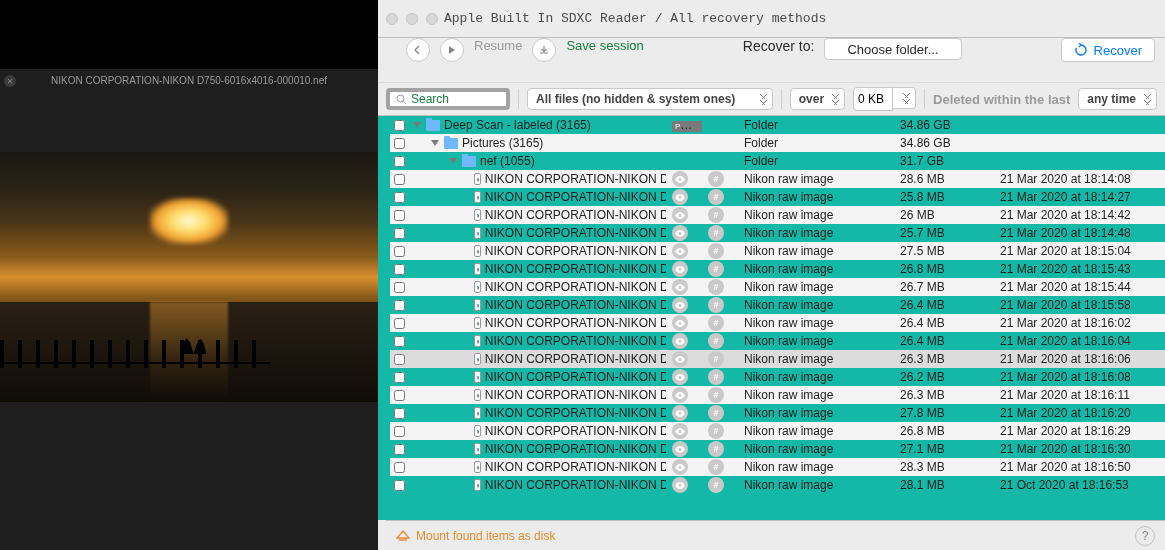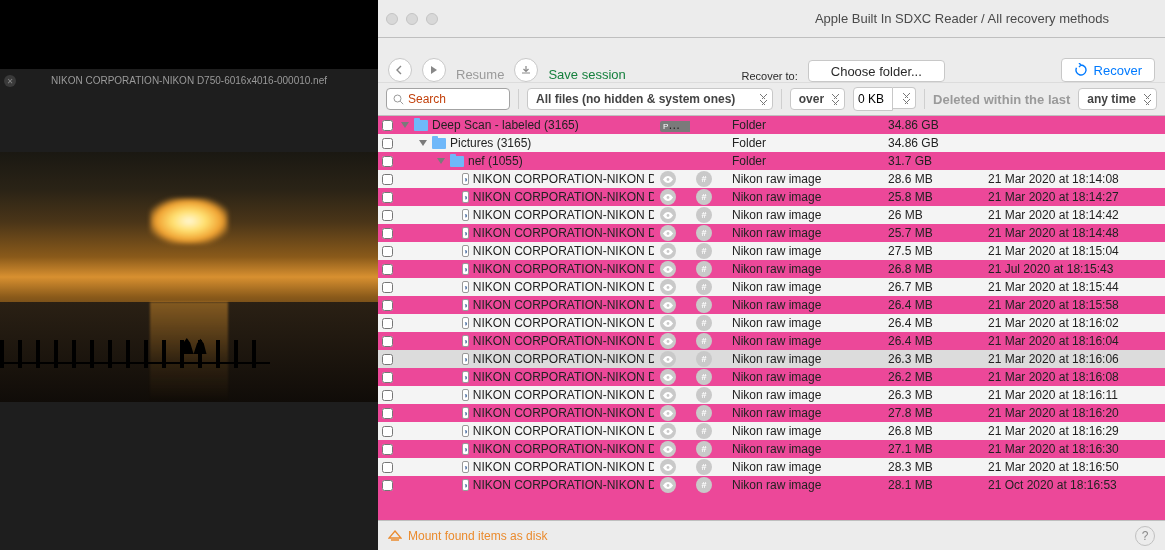--- a/index.html
+++ b/index.html
@@ -19,69 +19,69 @@
 .reflect{position:absolute; left:150px; top:150px; width:78px; bottom:0; background: linear-gradient(to bottom, rgba(240,160,48,.45), rgba(240,160,48,.1) 60%, transparent); filter: blur(1px);}
 .pier  { position:absolute; left:0; top:200px; width:270px; height:24px; background: linear-gradient(to bottom, transparent 0%, transparent 40%, #000 40%, #000 50%, transparent 50%);}
 .pier::before{content:"";position:absolute;inset:0;background-image:repeating-linear-gradient(to right, #000 0 4px, transparent 4px 18px); top:-12px;height:28px;}
 .figures{position:absolute;left:180px;top:186px;width:34px;height:16px;background:#000;clip-path:polygon(10% 100%,10% 30%,20% 0%,30% 30%,40% 100%,50% 35%,60% 5%,70% 35%,78% 100%);}
 
 
 .main { flex: 1; background: #ececec; display: flex; flex-direction: column; font-size: 13px; color: #2a2a2a; }
 .tb { display:flex; align-items:center; height: 38px; border-bottom: 1px solid #bfbfbf; padding: 0 8px; }
 .traffic { display:flex; gap:8px; margin-right: 6px;}
 .traffic span{width:12px;height:12px;border-radius:50%;background:#d8d8d8;border:1px solid #c4c4c4;}
-.win-title { flex:1; text-align:right; font-size:13px; color:#4a4a4a;}
-
-.toolbar { display:flex; align-items:flex-end; height:44px; padding:0 10px; gap:10px;}
+.win-title { flex:1; text-align:left; font-size:13px; color:#4a4a4a;font-family:Liberation Mono, monospace;}
+
+.toolbar { display:flex; align-items:flex-start; height:44px; padding:0 10px; gap:10px;margin-left:18px;}
 .circ-btn { width:24px;height:24px;border:1px solid #c8c8c8;border-radius:50%;background:#fff;display:flex;align-items:center;justify-content:center;color:#888;font-size:11px;}
 .tlabel { color:#9a9a9a; font-size:13px;}
 .spacer { flex:1;}
 .select { background:#fff;border:1px solid #c8c8c8;border-radius:4px;height:22px;padding:0 22px 0 22px;font-size:13px;position:relative;display:flex;align-items:center;}
 .select::after{content:"";position:absolute;right:6px;top:4px;width:10px;height:12px;background:linear-gradient(#555,#555) center/6px 1px no-repeat; clip-path: polygon(50% 0,100% 30%,0 30%,50% 0,0 70%,100% 70%,50% 100%,0 70%);}
 .btn { background:#fff;border:1px solid #c8c8c8;border-radius:4px;height:24px;padding:0 12px;font-size:13px;display:flex;align-items:center;gap:6px;color:#007aff;}
 
 .filters { display:flex; align-items:center; height:34px; padding:0 8px; gap:8px; border-top:1px solid #dcdcdc;border-bottom:1px solid #bfbfbf;background:#ececec;}
-.search { flex:0 0 124px; background:#fff;border:1px solid #a3a3a3;border-radius:4px;height:22px;display:flex;align-items:center;padding:0 6px;color:#c2410c;font-size:12px;gap:4px;}
+.search { flex:0 0 124px; background:#fff;border:4px solid #a3a3a3;border-radius:4px;height:22px;display:flex;align-items:center;padding:0 6px;color:#15803d;font-size:12px;gap:4px;}
 .divider{width:1px;height:20px;background:#cfcfcf;}
 .fsel { background:#fff;border:1px solid #c8c8c8;border-radius:4px;height:22px;padding:0 20px 0 8px;font-size:12px;position:relative;display:flex;align-items:center;color:#444;}
 .fsel::after{content:"";position:absolute;right:5px;top:50%;transform:translateY(-50%);width:0;height:0;border-left:4px solid transparent;border-right:4px solid transparent;border-top:5px solid #777;}
 .fsel.dud::after{border:none;width:7px;height:12px;background:
   linear-gradient(45deg,transparent 3px,#777 3px 4px,transparent 4px) top/7px 6px no-repeat,
   linear-gradient(-45deg,transparent 3px,#777 3px 4px,transparent 4px) top/7px 6px no-repeat,
   linear-gradient(45deg,transparent 3px,#777 3px 4px,transparent 4px) bottom/7px 6px no-repeat,
   linear-gradient(-45deg,transparent 3px,#777 3px 4px,transparent 4px) bottom/7px 6px no-repeat;}
 input.vol{width:40px;border:1px solid #c8c8c8;border-radius:4px 0 0 4px;height:24px;padding:0 4px;font-size:12px;}
 
 .headers { display:flex;height:24px;background:#fff;border-bottom:1px solid #d8d8d8;font-size:11px;color:#333;align-items:center;}
 .headers > div{padding:0 6px;border-right:1px solid #e4e4e4;height:100%;display:flex;align-items:center;}
 .col-check{width:18px;border-right:none;}
 .col-name{flex:0 0 258px;}
 .col-view{flex:0 0 36px;}
 .col-hex{flex:0 0 36px;}
 .col-kind{flex:0 0 156px;}
 .col-size{flex:0 0 100px;}
 .col-date{flex:1;}
 
-.rows { background:#ec4899; overflow:auto; flex:1;}
+.rows { background:#14b8a6; overflow:auto; flex:1;padding-left:12px;}
 .row { display:flex;height:18px;align-items:center;font-size:12px;color:#222;}
 .row.alt{background:#f4f4f4;}
 .row.sel{background:#dcdcdc;}
 .row > div{padding:0 6px;white-space:nowrap;overflow:hidden;text-overflow:ellipsis;}
 .row .col-name{display:flex;align-items:center;gap:4px;}
 .chk{width:18px;display:flex;justify-content:center;}
 .chk input{width:11px;height:11px;}
 .tri{display:inline-block;width:0;height:0;border-top:4px solid transparent;border-bottom:4px solid transparent;border-left:6px solid #7a7a7a;transform:rotate(90deg);margin-right:2px;}
 .folder-ic{width:14px;height:11px;background:#6fb8f9;border-radius:1px;position:relative;display:inline-block;}
 .folder-ic::before{content:"";position:absolute;top:-2px;left:0;width:6px;height:3px;background:#6fb8f9;border-radius:1px 1px 0 0;}
 .file-ic{width:12px;height:12px;background:#fff;border:1px solid #999;border-radius:2px;display:inline-flex;align-items:center;justify-content:center;font-size:8px;color:#5a7aa8;}
 .pro{font-size:8px;background:#7a7a7a;color:#fff;border-radius:2px;padding:1px 3px;text-align:right;}
 .eye{width:16px;height:16px;border-radius:50%;background:#c9c9c9;display:inline-flex;align-items:center;justify-content:center;color:#fff;font-size:10px;}
 .hexb{width:16px;height:16px;border-radius:50%;background:#c9c9c9;display:inline-flex;align-items:center;justify-content:center;color:#fff;font-size:9px;font-weight:bold;}
 
-.footer{height:30px;border-top:1px solid #bfbfbf;background:#ececec;display:flex;align-items:center;padding:0 10px;gap:8px;font-size:12px;}
+.footer{height:30px;border-top:1px solid #bfbfbf;background:#ececec;display:flex;align-items:center;padding:0 10px;gap:8px;font-size:12px;margin-left:8px;}
 .mount{color:#ea8b2e;display:flex;align-items:center;gap:6px;}
 .helpb{width:20px;height:20px;border:1px solid #c0c0c0;border-radius:50%;color:#8a8a8a;display:flex;align-items:center;justify-content:center;font-size:12px;}
 
 svg{display:block;}
 </style>
 </head>
 <body>
 
 <div class="app">
 
@@ -123,21 +123,21 @@
           </svg>
         </div>
       <span class="tlabel">Resume</span>
       <div class="circ-btn">
           <svg width="10" height="10" viewBox="0 0 10 10">
             <path d="M5 1v5M2.5 4L5 6.5 7.5 4M1 8h8" fill="none" stroke="#888" stroke-width="1.2"></path>
           </svg>
         </div>
       <span class="tlabel" style="color:#15803d">Save session</span>
       <div class="spacer"></div>
-      <span style="font-size:11px;">Recover to:</span>
+      <span style="font-size:14px;">Recover to:</span>
       <div class="select">
           <span>Choose folder...</span>
         </div>
       <div class="spacer"></div>
       <div class="btn">
         <svg width="14" height="14" viewBox="0 0 14 14">
             <path d="M7 2a5 5 0 1 1-4.5 2.8M7 2L5 0M7 2l-2 2" fill="none" stroke="#007aff" stroke-width="1.4"></path>
           </svg>
         <span>Recover</span>
       </div>
@@ -322,21 +322,21 @@
           </div>
     <div class="col-view"><span class="eye">
               <svg width="10" height="7" viewBox="0 0 10 7">
                 <path d="M5 0C2 0 0 3.5 0 3.5S2 7 5 7s5-3.5 5-3.5S8 0 5 0z" fill="#fff"></path>
                 <circle cx="5" cy="3.5" r="1.4" fill="#c9c9c9"></circle>
               </svg>
             </span></div>
     <div class="col-hex"><span class="hexb">#</span></div>
     <div class="col-kind">Nikon raw image</div>
           <div class="col-size">26.8 MB</div>
-          <div class="col-date">21 Jul 2020 at 18:15:43</div>
+          <div class="col-date">21 Mar 2020 at 18:15:43</div>
         </div>
         <div class="row alt">
           <div class="chk">
             <input type="checkbox" style="">
           </div>
     <div class="col-name" style="padding-left:66px">
             <span class="file-ic">◑</span>
             <span>NIKON CORPORATION-NIKON D75…</span>
           </div>
     <div class="col-view"><span class="eye">

